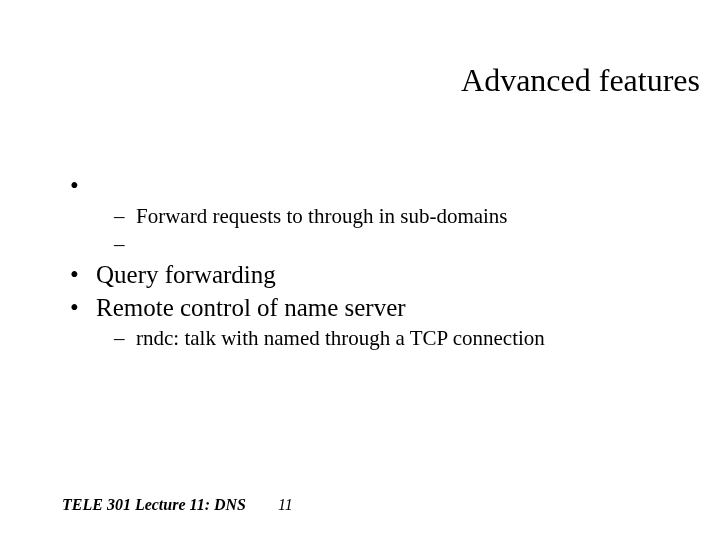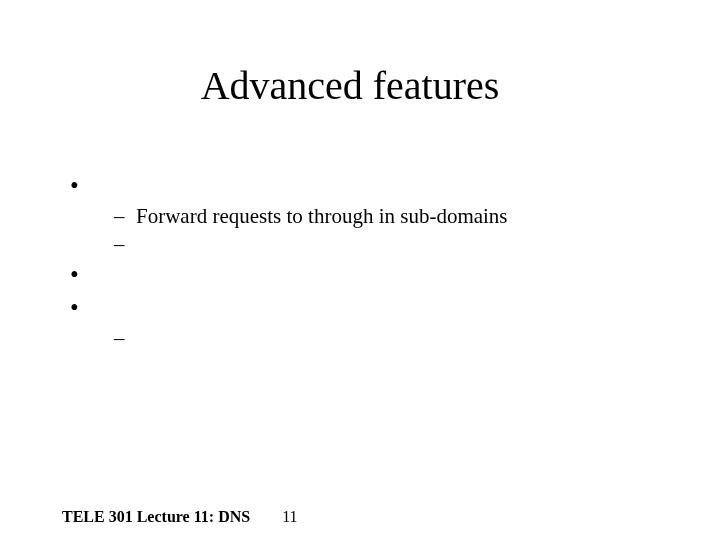--- a/index.html
+++ b/index.html
@@ -16,22 +16,22 @@
     position: relative;
     width: 720px;
     height: 540px;
     box-sizing: border-box;
   }
   .title {
     position: absolute;
     top: 62px;
     left: 0;
     width: 700px;
-    text-align: center;
-    font-size: 40px;
+    text-align: right;
+    font-size: 32px;
     font-weight: 400;
   }
   .body {
     position: absolute;
     top: 168px;
     left: 70px;
     width: 590px;
     font-size: 25px;
     line-height: 1.25;
   }
@@ -55,23 +55,24 @@
   }
   .lvl2 .b {
     display: inline-block;
     min-width: 22px;
     text-align: left;
     font-size: 21px;
   }
   .footer {
     position: absolute;
     left: 62px;
-    bottom: 14px;
+    bottom: 26px;
     font-size: 16px;
     font-weight: 700;
+    font-style: italic;
   }
   .footer .course {
     display: inline-block;
   }
   .footer .page {
     display: inline-block;
     font-weight: 400;
     margin-left: 28px;
   }
 </style>
@@ -87,26 +88,29 @@
     </div>
     <div class="lvl2">
       <span class="b">–</span>
       <span>Forward requests to through in sub-domains</span>
     </div>
     <div class="lvl2">
       <span class="b">–</span>
     </div>
     <div class="lvl1">
       <span class="b">•</span>
+      <span>Query forwarding</span>
     </div>
     <div class="lvl1">
       <span class="b">•</span>
+      <span>Remote control of name server</span>
     </div>
     <div class="lvl2">
       <span class="b">–</span>
+      <span>rndc: talk with named through a TCP connection</span>
     </div>
   </div>
 
   <div class="footer">
     <span class="course">TELE 301 Lecture 11: DNS</span>
     <span class="page">11</span>
   </div>
 
 </div>
 

